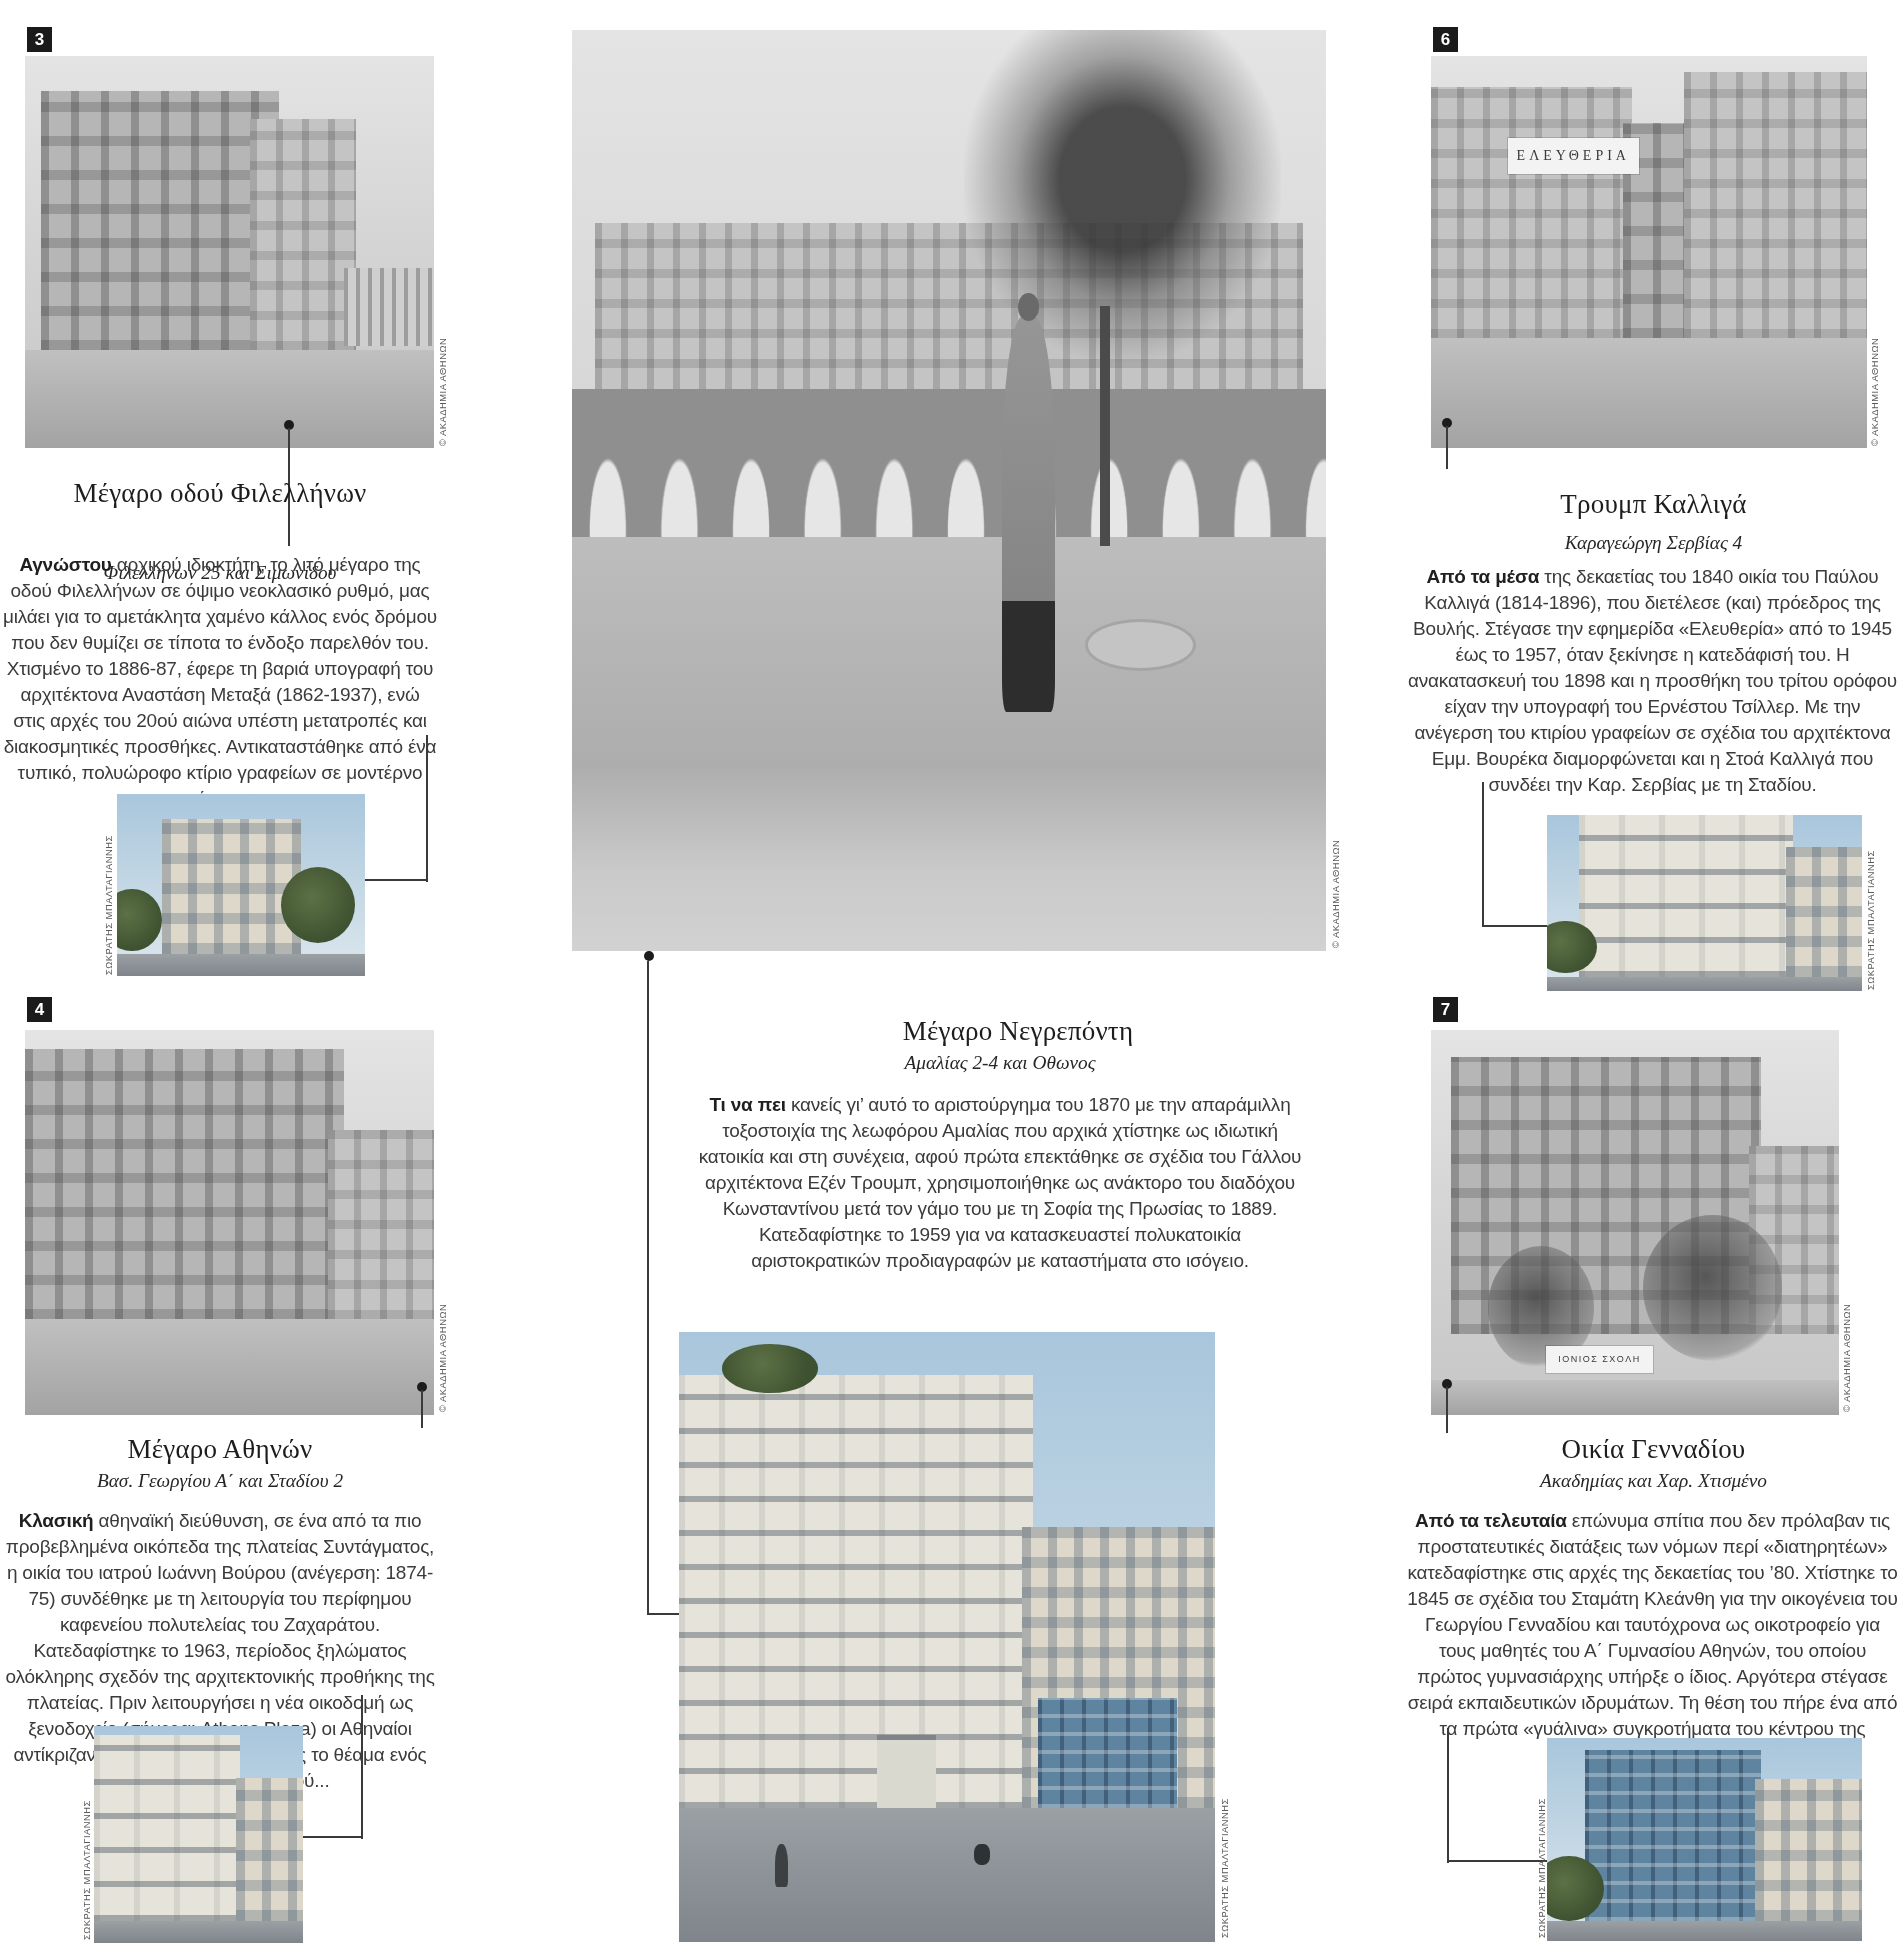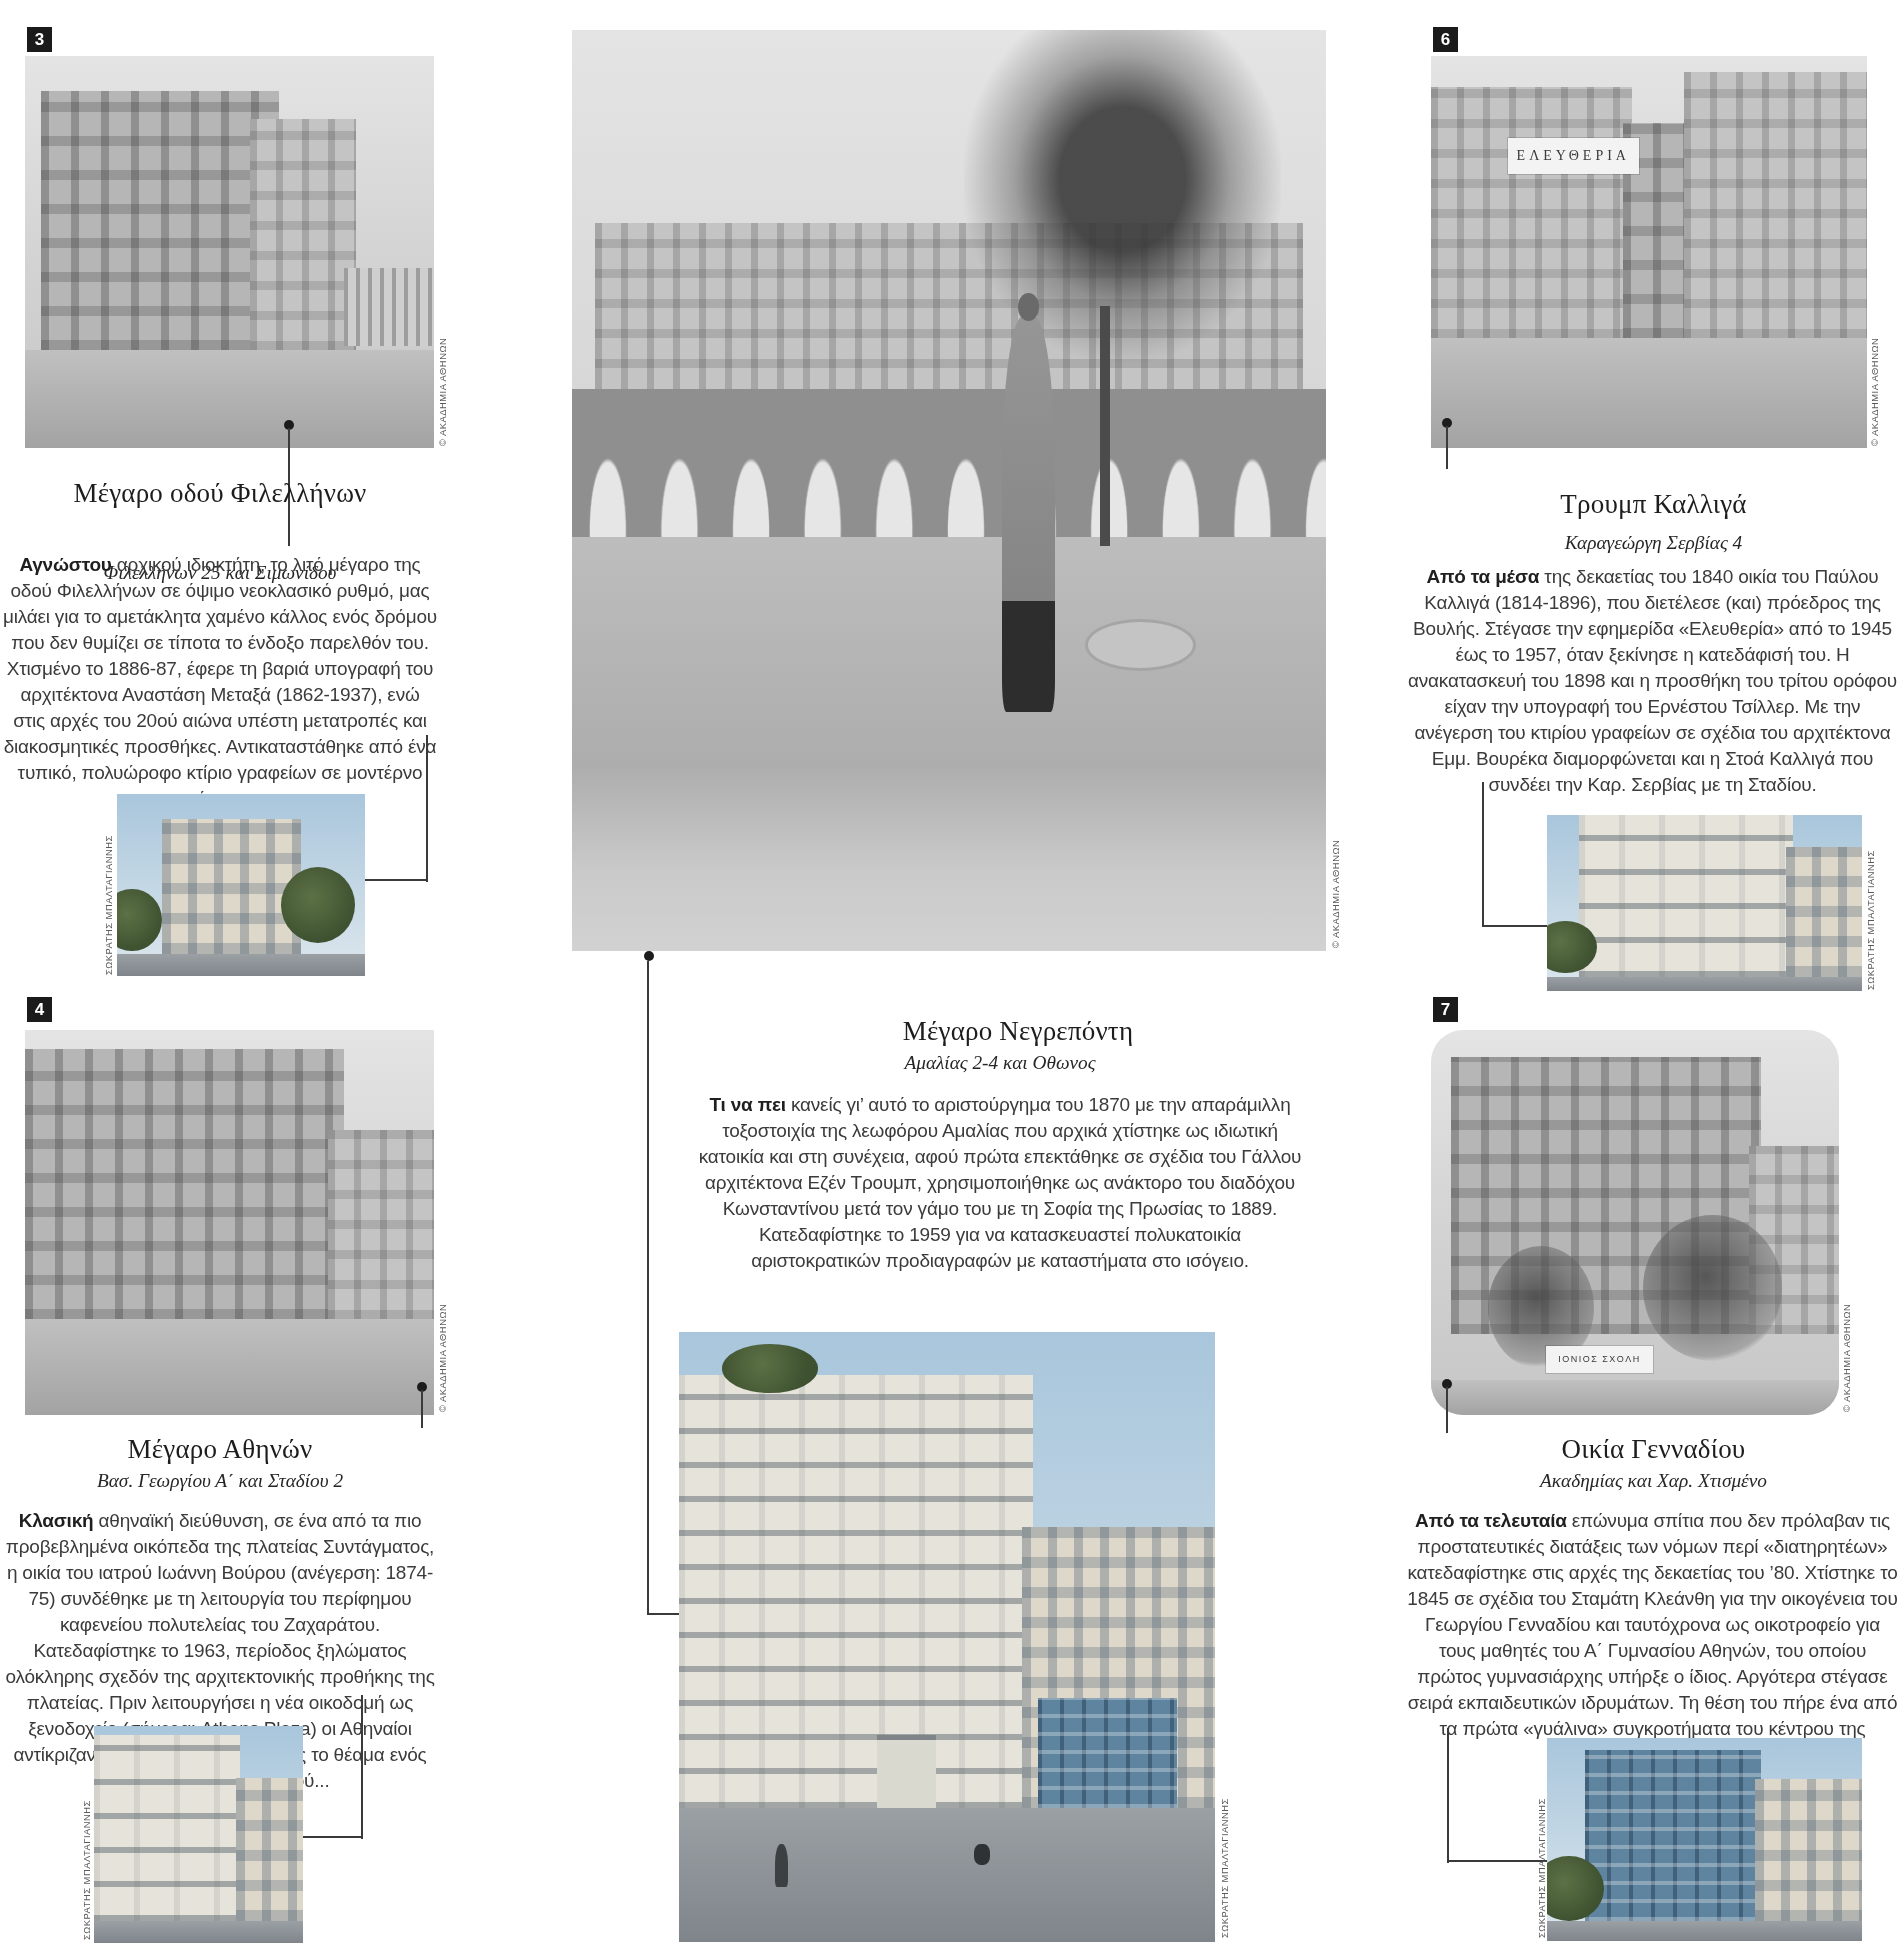--- a/index.html
+++ b/index.html
@@ -177,21 +177,21 @@
     <div class="abs facade-modern" style="left:76%;top:18%;width:24%;height:74%;"></div>
     <div class="treeg" style="left:-4%;top:60%;width:20%;height:30%;"></div>
     <div class="street-col" style="height:8%;"></div>
   </div>
   <div class="vcredit" style="left:1865px;top:990px;">ΣΩΚΡΑΤΗΣ ΜΠΑΛΤΑΓΙΑΝΝΗΣ</div>
 </div>
 
 <div>
   <div class="badge" style="left:1433px;top:997px;">7</div>
 
-  <div class="photo bwsky" style="left:1431px;top:1030px;width:408px;height:385px;border-radius:32px;">
+  <div class="photo bwsky" style="left:1431px;top:1030px;width:408px;height:385px;">
     <div class="abs facade-bw" style="left:5%;top:7%;width:76%;height:72%;"></div>
     <div class="abs facade-bw2" style="left:78%;top:30%;width:22%;height:49%;"></div>
     <div class="treebw" style="left:52%;top:48%;width:34%;height:38%;"></div>
     <div class="treebw" style="left:14%;top:56%;width:26%;height:32%;"></div>
     <div class="sign" style="left:18%;top:82%;width:26%;height:7%;font-size:9px;letter-spacing:1.5px;">ΙΟΝΙΟΣ ΣΧΟΛΗ</div>
     <div class="street-bw" style="height:9%;"></div>
   </div>
   <div class="vcredit" style="left:1841px;top:1412px;">© ΑΚΑΔΗΜΙΑ ΑΘΗΝΩΝ</div>
 
   <div class="cdot" style="left:1442px;top:1379px;"></div>

